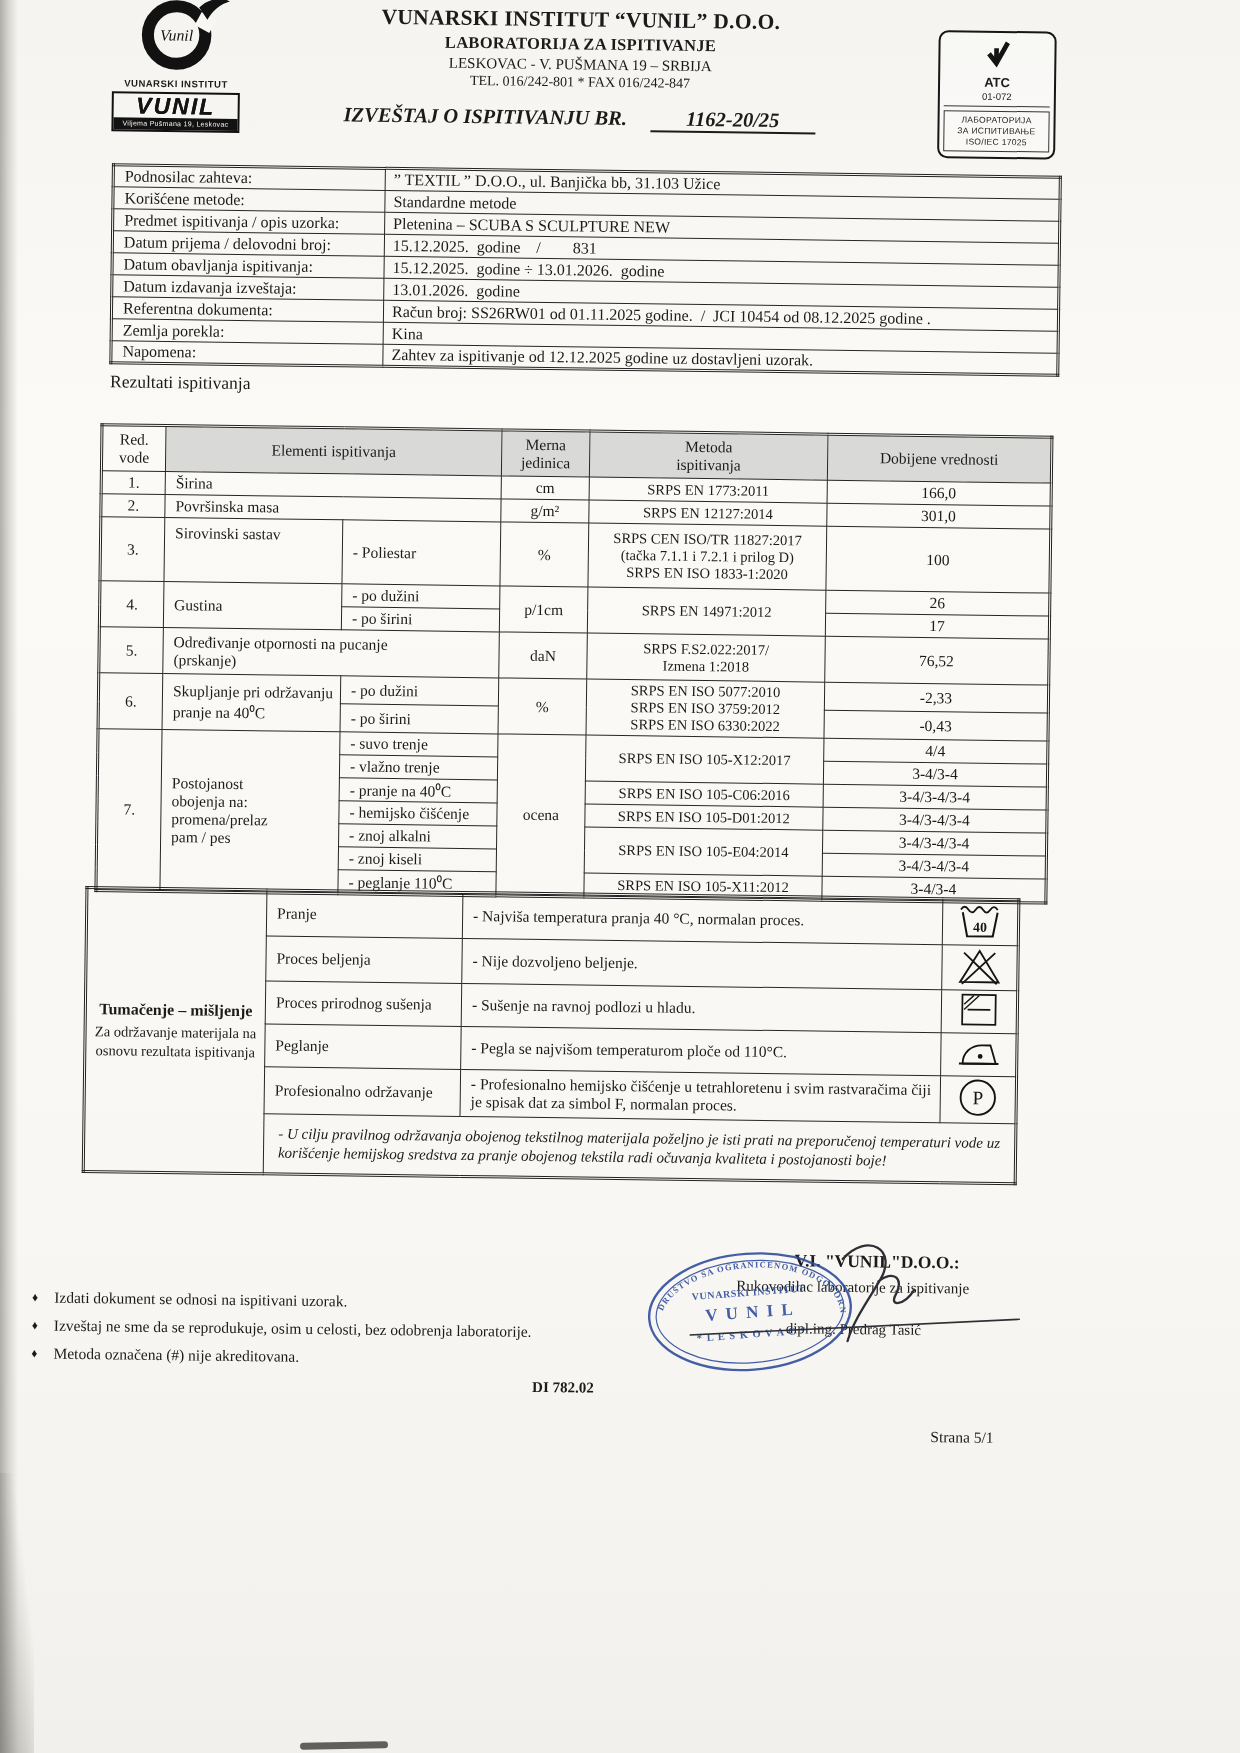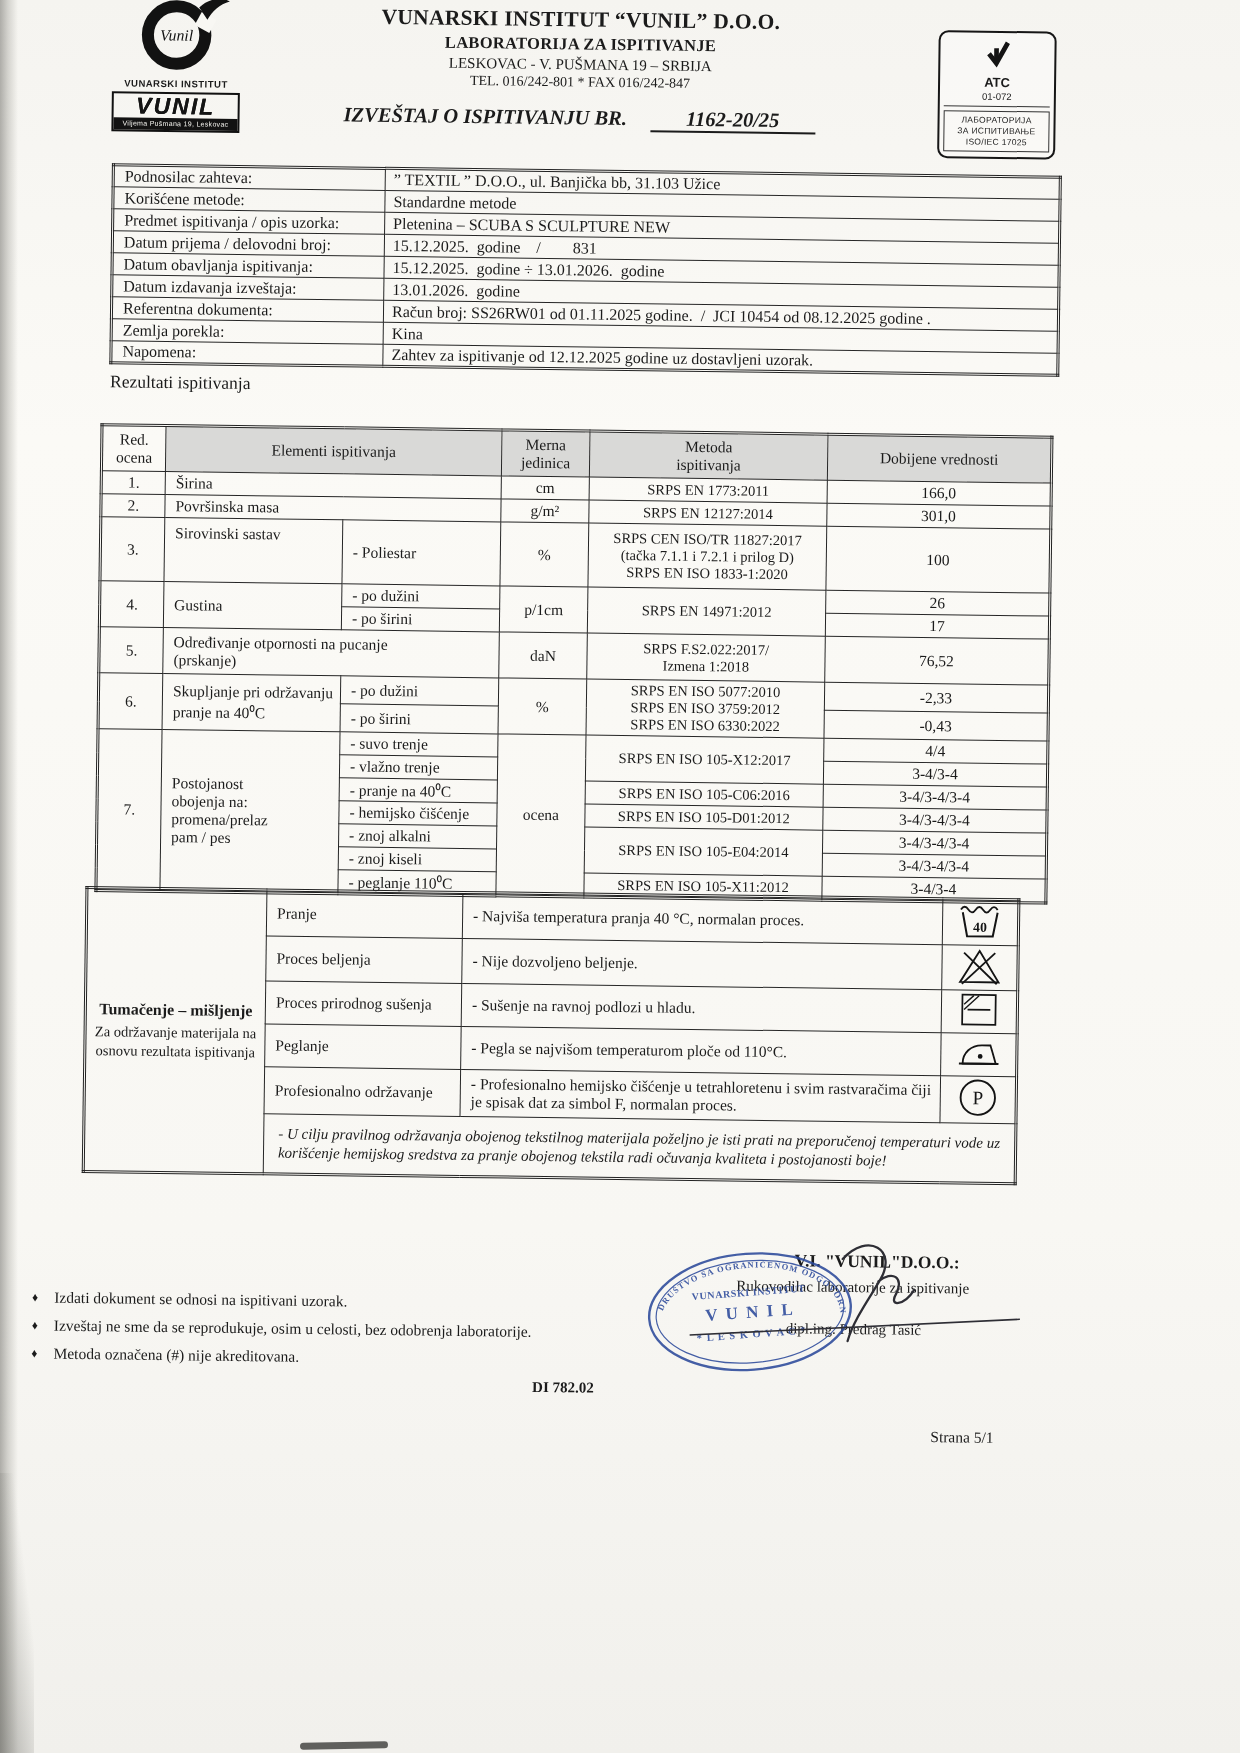--- a/index.html
+++ b/index.html
@@ -193,21 +193,21 @@
       <col style="width:64px">
         <col style="width:178px">
         <col style="width:158px">
       <col style="width:88px">
         <col style="width:238px">
         <col style="width:224px">
     </colgroup>
     <tbody>
         <tr class="hd">
       <td class="pre nohd">Red.
-ocena</td>
+vode</td>
       <td colspan="2">Elementi ispitivanja</td>
       <td class="pre">Merna
 jedinica</td>
       <td class="pre">Metoda
 ispitivanja</td>
       <td>Dobijene vrednosti</td>
     </tr>
     <tr class="h23">
       <td>1.</td>
       <td colspan="2" class="el">Širina</td>

